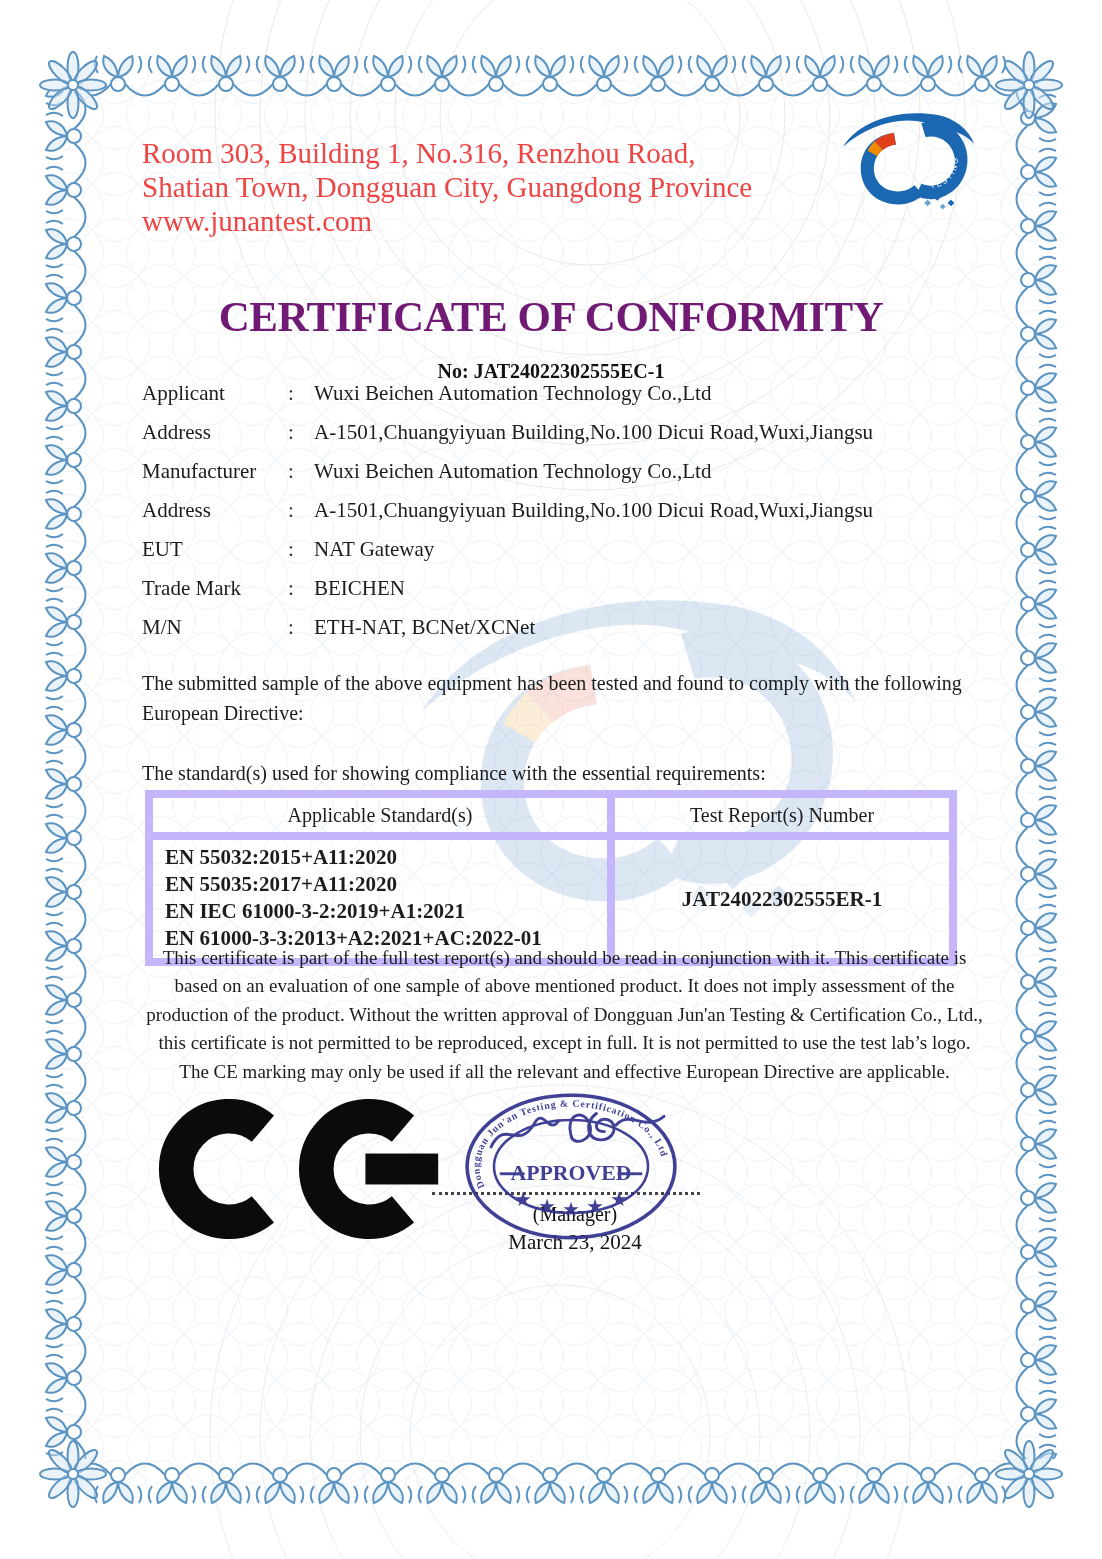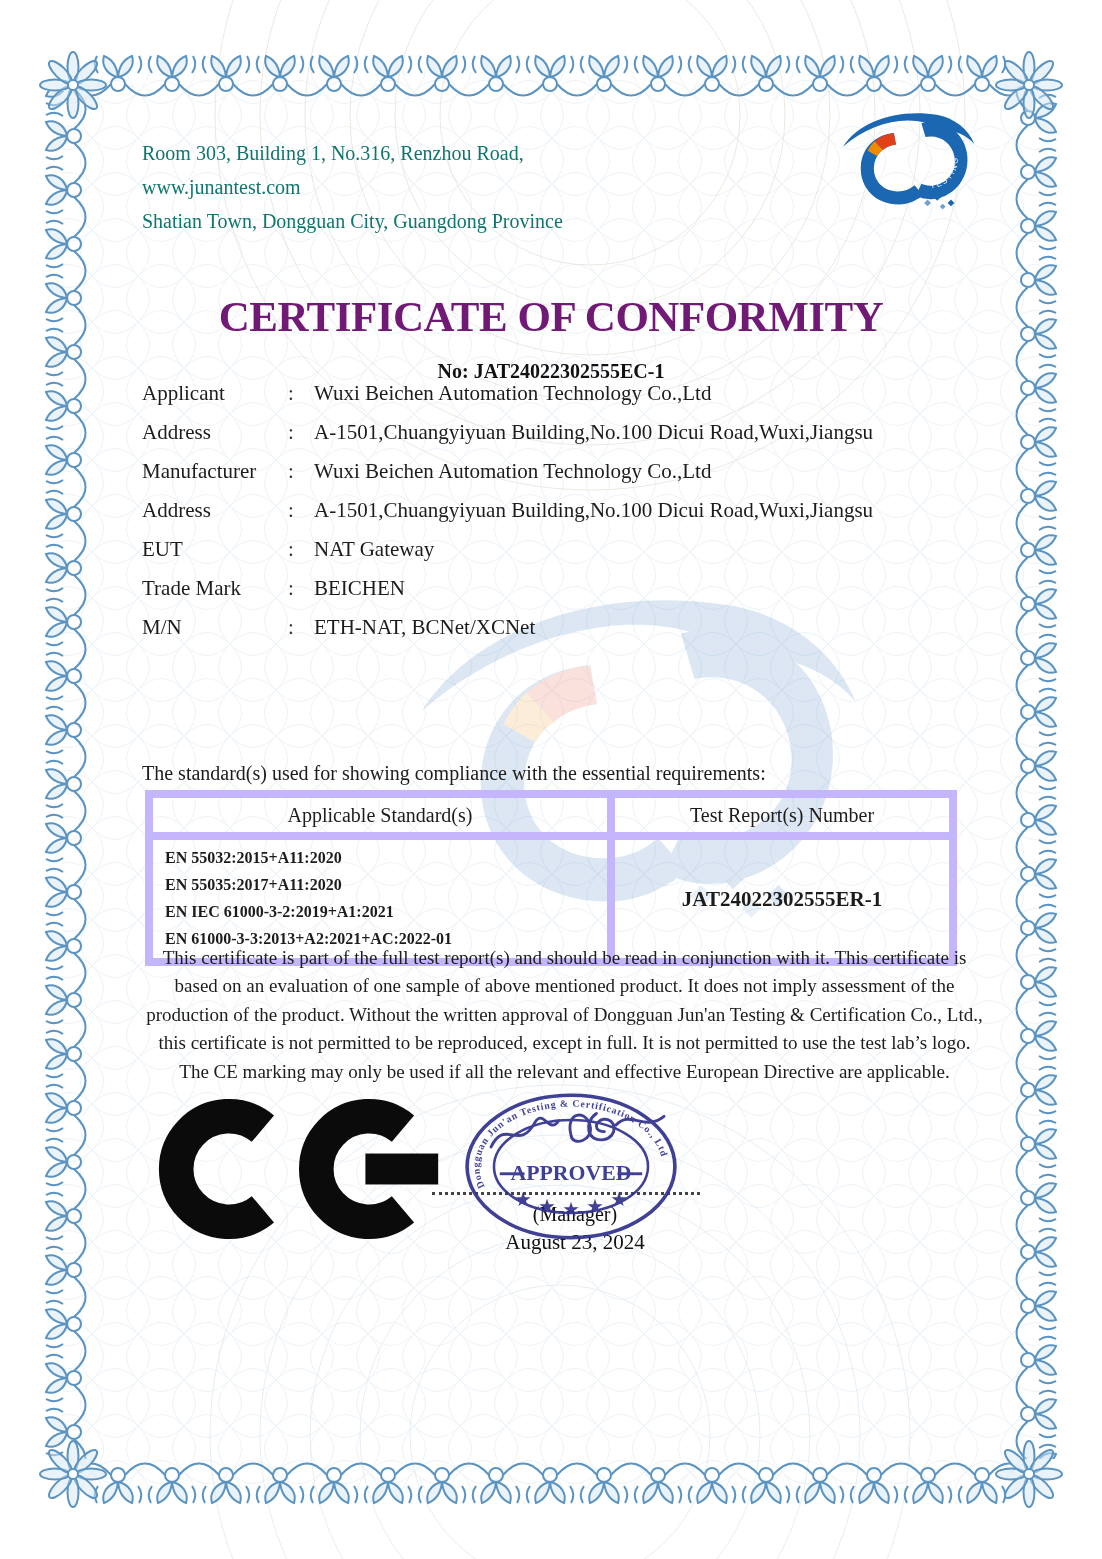--- a/index.html
+++ b/index.html
@@ -2,42 +2,42 @@
 <html><head>
 <meta charset="utf-8">
 <style>
   html,body{margin:0;padding:0;background:#ffffff;}
   .page{
     position:relative;width:1102px;height:1559px;overflow:hidden;
     background:#ffffff;font-family:"Liberation Serif",serif;color:#1c1c1c;
   }
   .abs{position:absolute;}
   
-  .addr{left:142px;top:136px;font-size:20px;line-height:34px;color:#0f766e;}
+  .addr{left:142px;top:136px;font-size:29px;line-height:34px;color:#ef4444;}
   .addr div{white-space:nowrap;}
   
   .title{left:0;top:292px;width:1102px;text-align:center;font-size:43px;font-weight:bold;
          letter-spacing:-0.5px;color:#701a75;}
   .certno{left:0;top:348px;width:1102px;text-align:center;font-size:20px;font-weight:bold;color:#111;margin-top:12px;}
   
   .fields{left:142px;top:381px;width:830px;font-size:21px;}
   .frow{display:flex;height:39px;align-items:flex-start;}
   .flabel{width:146px;flex:0 0 146px;}
   .fcolon{width:26px;flex:0 0 26px;color:#333;}
   .fvalue{white-space:nowrap;}
   
   .intro{left:142px;top:668px;width:824px;font-size:20px;line-height:30px;}
   .directive{left:142px;top:731px;width:812px;text-align:center;font-size:20px;font-weight:bold;}
   .stdnote{left:142px;top:762px;width:824px;font-size:20px;}
   
   table.std{position:absolute;left:145px;top:790px;width:812px;border-collapse:collapse;}
   table.std th,table.std td{border:8px solid #c4b5fd;}
   table.std th{font-size:20px;font-weight:normal;text-align:center;height:34px;padding:0;}
   td.stdcell{width:436px;padding:4px 6px 6px 12px;}
-  td.stdcell div{font-size:16px;font-weight:bold;line-height:27px;white-space:nowrap;}
+  td.stdcell div{font-size:21px;font-weight:bold;line-height:27px;white-space:nowrap;}
   td.repcell{text-align:center;font-size:21px;font-weight:bold;}
   
   .disclaimer{left:142px;top:944px;width:845px;font-size:19px;line-height:28.4px;text-align:center;}
   
   .dotline{left:432px;top:1178px;width:268px;height:14px;border-bottom:3px dotted #444;}
   .manager{left:455px;top:1203px;width:240px;text-align:center;font-size:20px;color:#111;}
   .issuedate{left:450px;top:1230px;width:250px;text-align:center;font-size:21px;color:#111;}
   svg{display:block;}
   .wm{opacity:0.15;}
   .stamp{opacity:0.93;}
@@ -136,22 +136,22 @@
     </svg>
   <svg class="abs" style="left:36px;top:1437px;" width="74" height="74">
       <use href="#rosette"></use>
     </svg>
   <svg class="abs" style="left:992px;top:1437px;" width="74" height="74">
       <use href="#rosette"></use>
     </svg>
 
   <div class="abs addr">
     <div>Room 303, Building 1, No.316, Renzhou Road,</div>
+    <div>Shatian Town, Dongguan City, Guangdong Province</div>
     <div>www.junantest.com</div>
-    <div>Shatian Town, Dongguan City, Guangdong Province</div>
   </div>
 
   <svg class="abs" style="left:833px;top:104px;" width="152" height="117" viewBox="0 0 220 170">
     <use href="#logoArt"></use>
     <text font-family="Liberation Sans, sans-serif" font-size="11" fill="#ffffff" letter-spacing="3">
       <textPath href="#logoTextPath" startOffset="4%">TESTING</textPath>
     </text>
   </svg>
 
   <div class="abs title">CERTIFICATE OF CONFORMITY</div>
@@ -188,20 +188,21 @@
       <span class="fcolon">:</span>
       <span class="fvalue">BEICHEN</span>
     </div>
     <div class="frow">
       <span class="flabel">M/N</span>
       <span class="fcolon">:</span>
       <span class="fvalue">ETH-NAT, BCNet/XCNet</span>
     </div>
   </div>
 
+  <div class="abs intro">The submitted sample of the above equipment has been tested and found to comply with the following European Directive:</div>
   <div class="abs stdnote">The standard(s) used for showing compliance with the essential requirements:</div>
 
   <table class="std">
     <tbody>
         <tr>
       <th>Applicable Standard(s)</th>
       <th>Test Report(s) Number</th>
     </tr>
     <tr>
       <td class="stdcell">
@@ -221,21 +222,21 @@
     <g stroke="#0b0b0b" stroke-width="38" fill="none">
       <path d="M115.3,124.4 A58,58 0 1 1 115.3,35.6"></path>
       <path d="M269.3,124.4 A58,58 0 1 1 269.3,35.6"></path>
     </g>
     <rect x="228" y="63" width="80" height="34" fill="#0b0b0b"></rect>
   </svg>
 
   <div class="abs dotline"></div>
 
   <div class="abs manager">(Manager)</div>
-  <div class="abs issuedate">August 23, 2024</div>
+  <div class="abs issuedate">March 23, 2024</div>
 
   <svg class="abs stamp" style="left:462px;top:1090px;" width="218" height="153" viewBox="0 0 300 210">
     <g stroke="#32328e" fill="none">
       <ellipse cx="150" cy="105" rx="143" ry="98" stroke-width="5"></ellipse>
       <ellipse cx="150" cy="105" rx="106" ry="64" stroke-width="3.5"></ellipse>
     </g>
     <path id="stampRingPath" d="M36,139.6 A126,82 0 1 1 264,139.6" fill="none"></path>
     <text font-size="13.5" font-weight="bold" fill="#32328e" letter-spacing="1.2" font-family="Liberation Serif, serif">
       <textPath href="#stampRingPath" startOffset="2%">Dongguan Jun'an Testing &amp; Certification Co., Ltd</textPath>
     </text>

